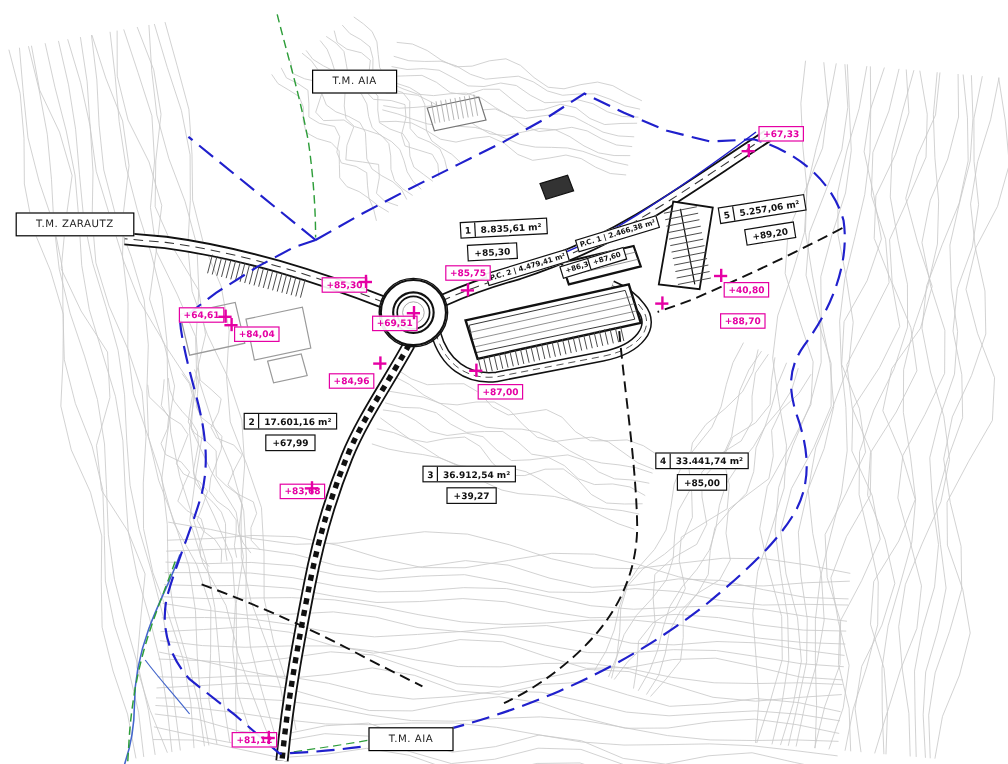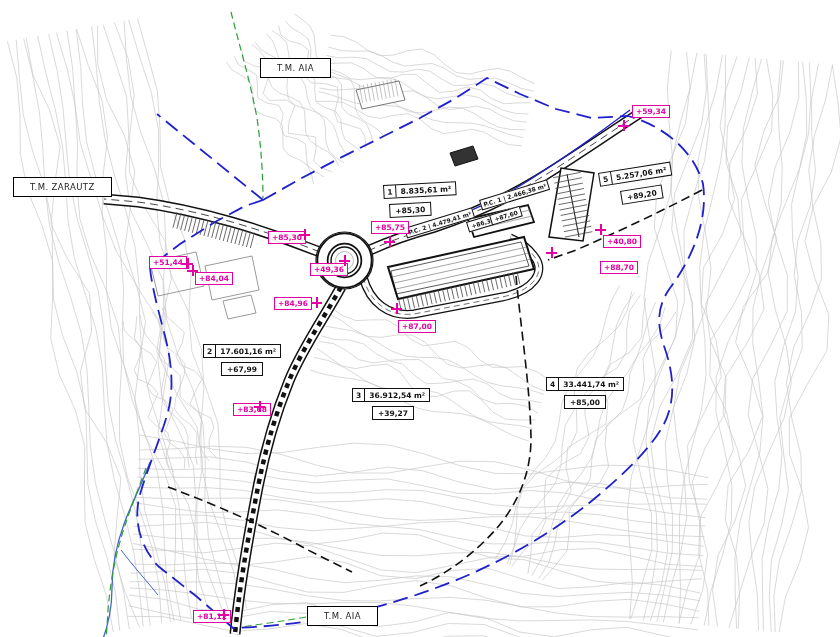--- a/index.html
+++ b/index.html
@@ -272,33 +272,33 @@
       <path d="M516,266 C521,320 530,376 531,428 C531,462 519,492 497,518 C477,541 450,562 420,576"></path>
       <path d="M168,477 C214,494 262,515 308,540 L352,562"></path>
       <path d="M702,180 C660,202 622,220 576,240 L548,250"></path>
     </g>
   </svg>
 
   <div class="tmbox" style="left:260px;top:48px">T.M. AIA</div>
   <div class="tmbox" style="left:13px;top:167px">T.M. ZARAUTZ</div>
   <div class="tmbox" style="left:307px;top:596px">T.M. AIA</div>
 
-  <div class="elev" style="left:632px;top:95px">+59,34</div>
+  <div class="elev" style="left:632px;top:95px">+67,33</div>
   <div class="cross" style="left:618px;top:110px"></div>
-  <div class="elev" style="left:149px;top:246px">+51,44</div>
+  <div class="elev" style="left:149px;top:246px">+64,61</div>
   <div class="cross" style="left:182px;top:248px"></div>
   <div class="elev" style="left:195px;top:262px">+84,04</div>
   <div class="cross" style="left:187px;top:255px"></div>
   <div class="elev" style="left:268px;top:221px">+85,30</div>
   <div class="cross" style="left:299px;top:219px"></div>
-  <div class="elev" style="left:310px;top:253px">+49,36</div>
+  <div class="elev" style="left:310px;top:253px">+69,51</div>
   <div class="cross" style="left:339px;top:245px"></div>
   <div class="elev" style="left:371px;top:211px">+85,75</div>
   <div class="cross" style="left:384px;top:226px"></div>
-  <div class="elev" style="left:274px;top:287px">+84,96</div>
+  <div class="elev" style="left:274px;top:301px">+84,96</div>
   <div class="cross" style="left:311px;top:287px"></div>
   <div class="elev" style="left:398px;top:310px">+87,00</div>
   <div class="cross" style="left:391px;top:293px"></div>
   <div class="elev" style="left:600px;top:251px">+88,70</div>
   <div class="cross" style="left:546px;top:237px"></div>
   <div class="elev" style="left:603px;top:225px">+40,80</div>
   <div class="cross" style="left:595px;top:214px"></div>
   <div class="elev" style="left:233px;top:393px">+83,68</div>
   <div class="cross" style="left:254px;top:391px"></div>
   <div class="elev" style="left:193px;top:600px">+81,12</div>

